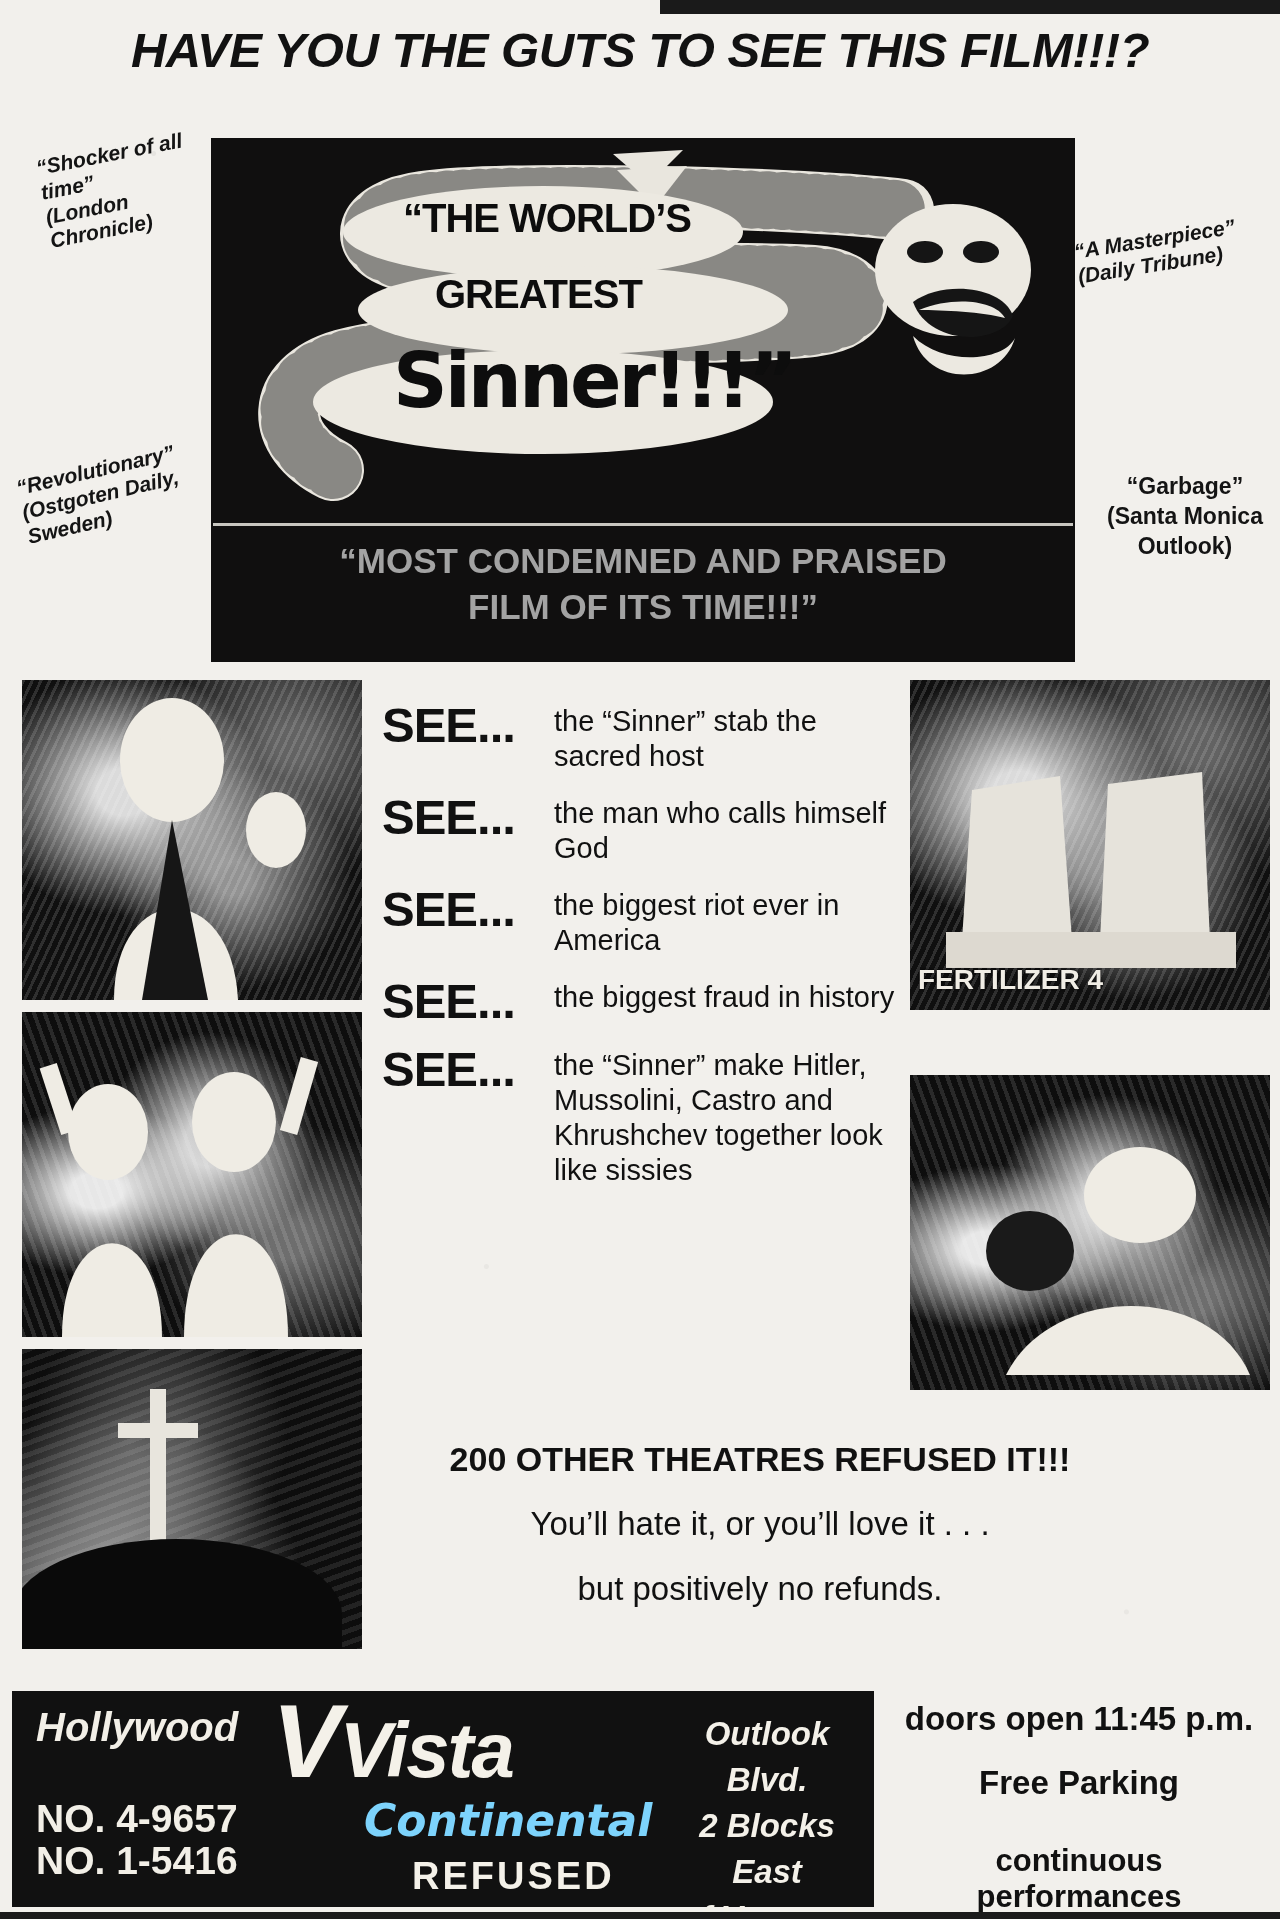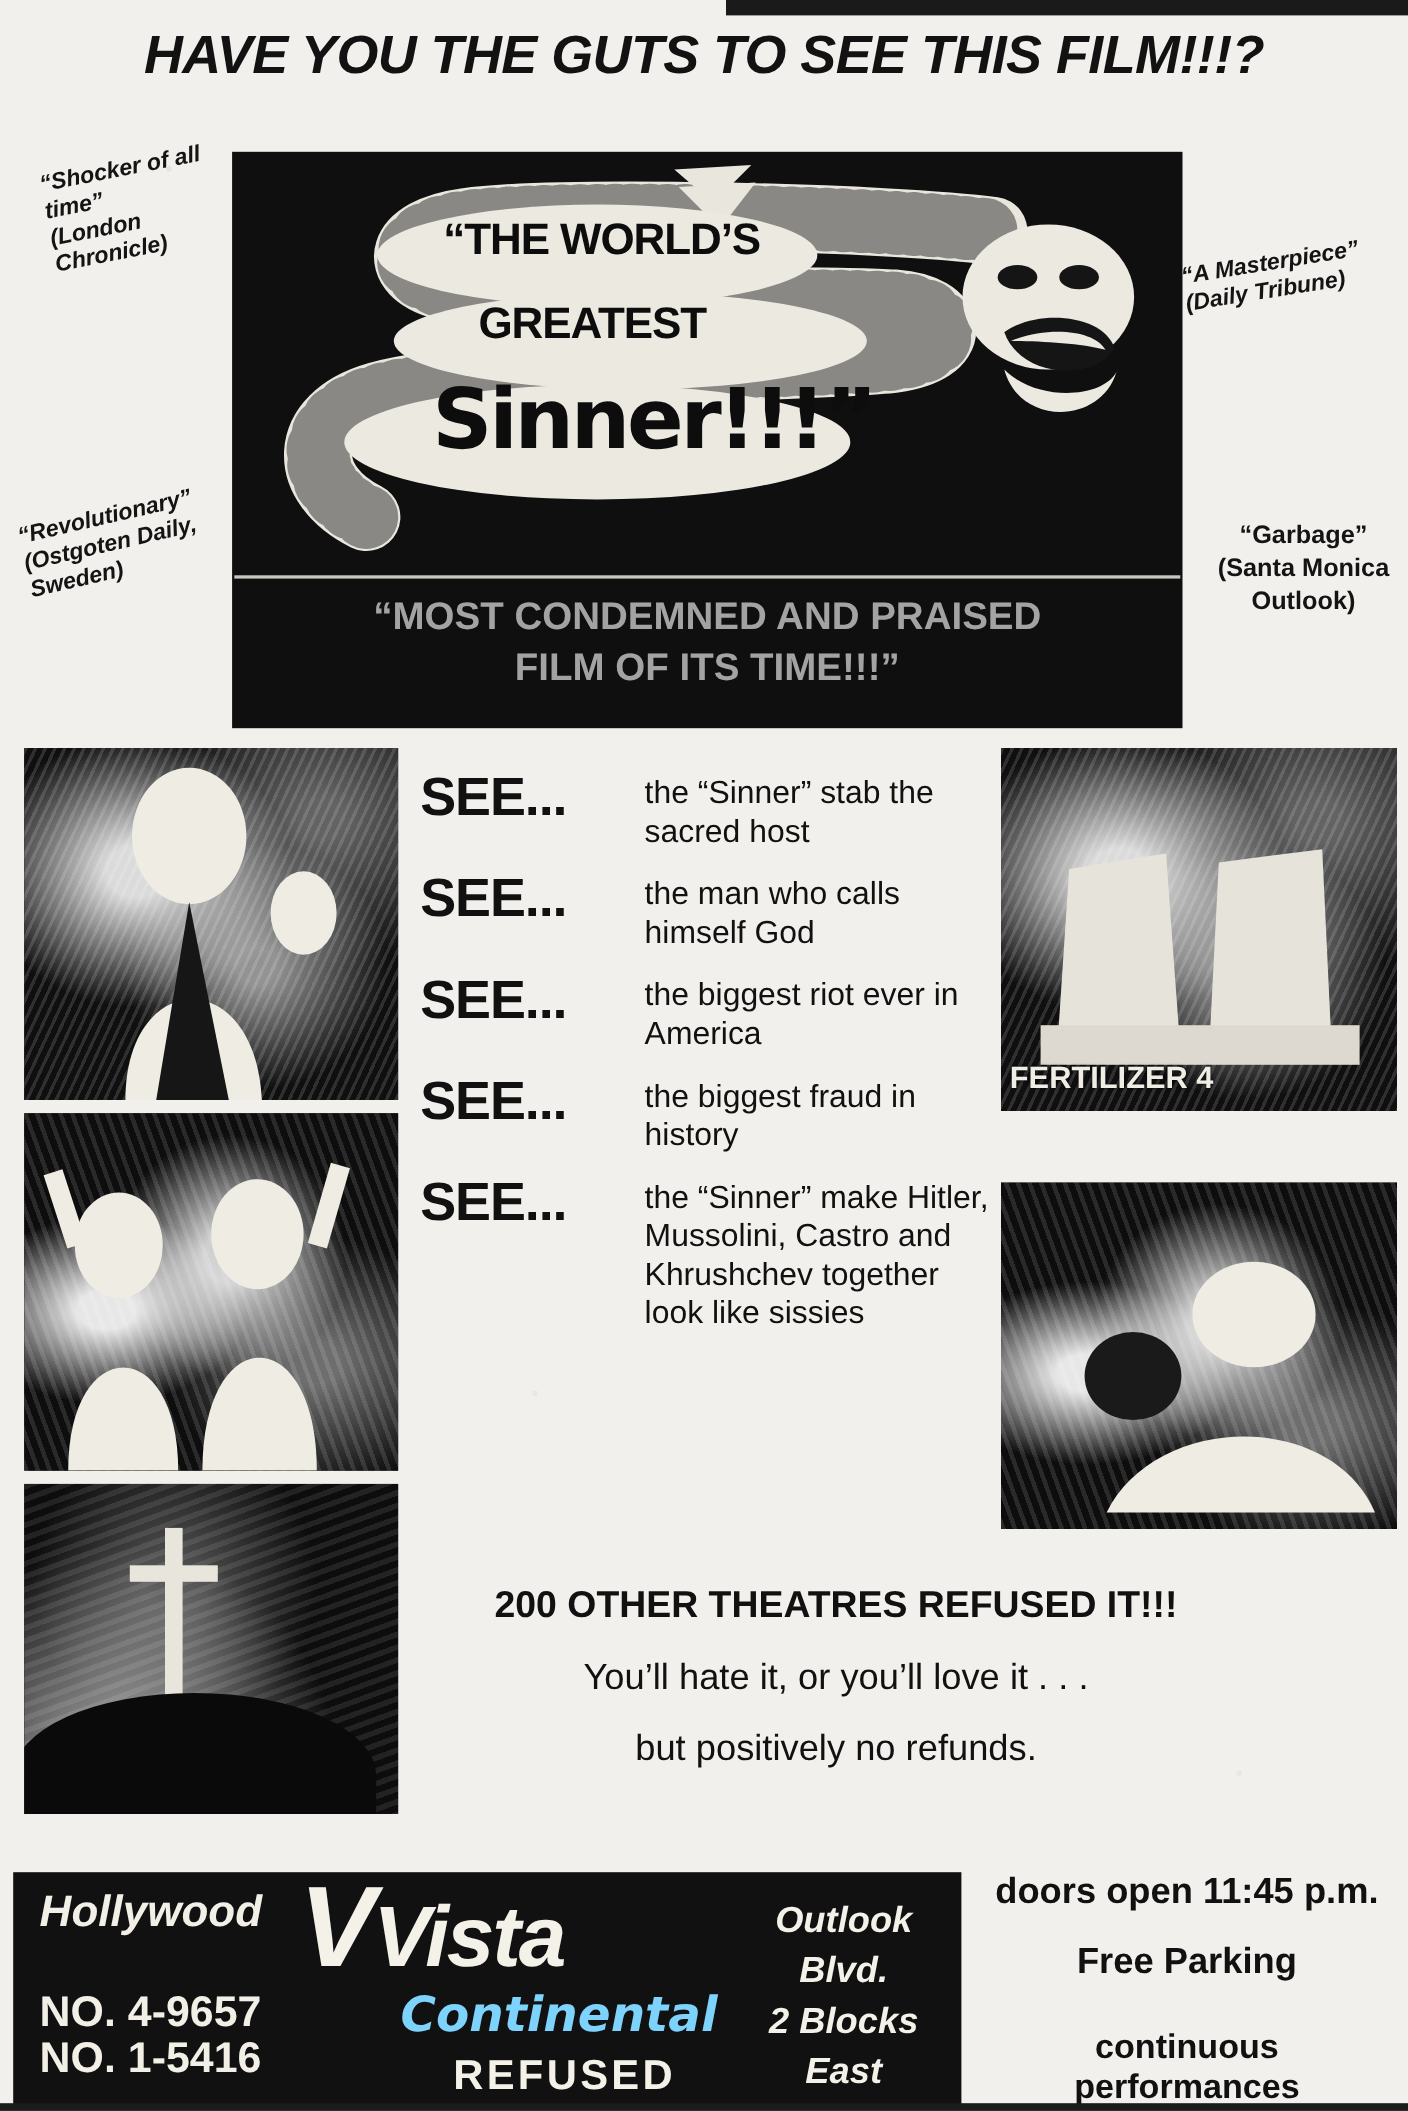--- a/index.html
+++ b/index.html
@@ -101,21 +101,21 @@
     position:absolute;left:8px;bottom:14px;color:#f0ede5;font-weight:bold;
     font-size:28px;letter-spacing:0px;font-family:"Liberation Sans", sans-serif;
     text-shadow:0 0 3px #000;
   }
   
   .cross-v{position:absolute;left:128px;top:40px;width:16px;height:160px;background:#e8e5dd;}
   .cross-h{position:absolute;left:96px;top:74px;width:80px;height:15px;background:#e8e5dd;}
   .mound{position:absolute;left:-10px;bottom:-40px;width:330px;height:150px;background:#0a0a0a;border-radius:50% 50% 0 0;}
   
   .seelist{position:absolute;left:382px;top:700px;width:520px;}
-  .seerow{display:flex;align-items:flex-start;margin-bottom:18px;gap:32px;}
+  .seerow{display:flex;align-items:flex-start;margin-bottom:18px;}
   .seeword{
     font-weight:bold;font-size:49px;line-height:50px;letter-spacing:-1px;
     min-width:172px;color:#111;font-family:"Liberation Sans", sans-serif;
   }
   .seetext{
     font-size:29px;line-height:35px;font-weight:500;color:#111;padding-top:4px;
     font-family:"Liberation Sans", sans-serif;
   }
   
   .tag1{
@@ -128,21 +128,21 @@
   }
   .tag3{
     position:absolute;left:380px;top:1570px;width:760px;text-align:center;
     font-size:33px;color:#111;
   }
   
   .footer{
     position:absolute;left:12px;top:1686px;width:1256px;height:216px;
   }
   .fleft{
-    position:absolute;left:0;top:16px;width:862px;height:216px;background:#111;
+    position:absolute;left:0;top:5px;width:862px;height:216px;background:#111;
   }
   .fright{
     position:absolute;left:878px;top:0;width:378px;height:216px;
   }
   .holly{
     position:absolute;left:24px;top:14px;color:#f2efe7;font-style:italic;font-weight:bold;
     font-size:40px;font-family:"Liberation Sans", sans-serif;
   }
   .phone1{position:absolute;left:24px;top:86px;color:#f2efe7;font-weight:bold;font-size:39px;margin-top:20px;}
   .phone2{position:absolute;left:24px;top:148px;color:#f2efe7;font-weight:bold;font-size:39px;}

